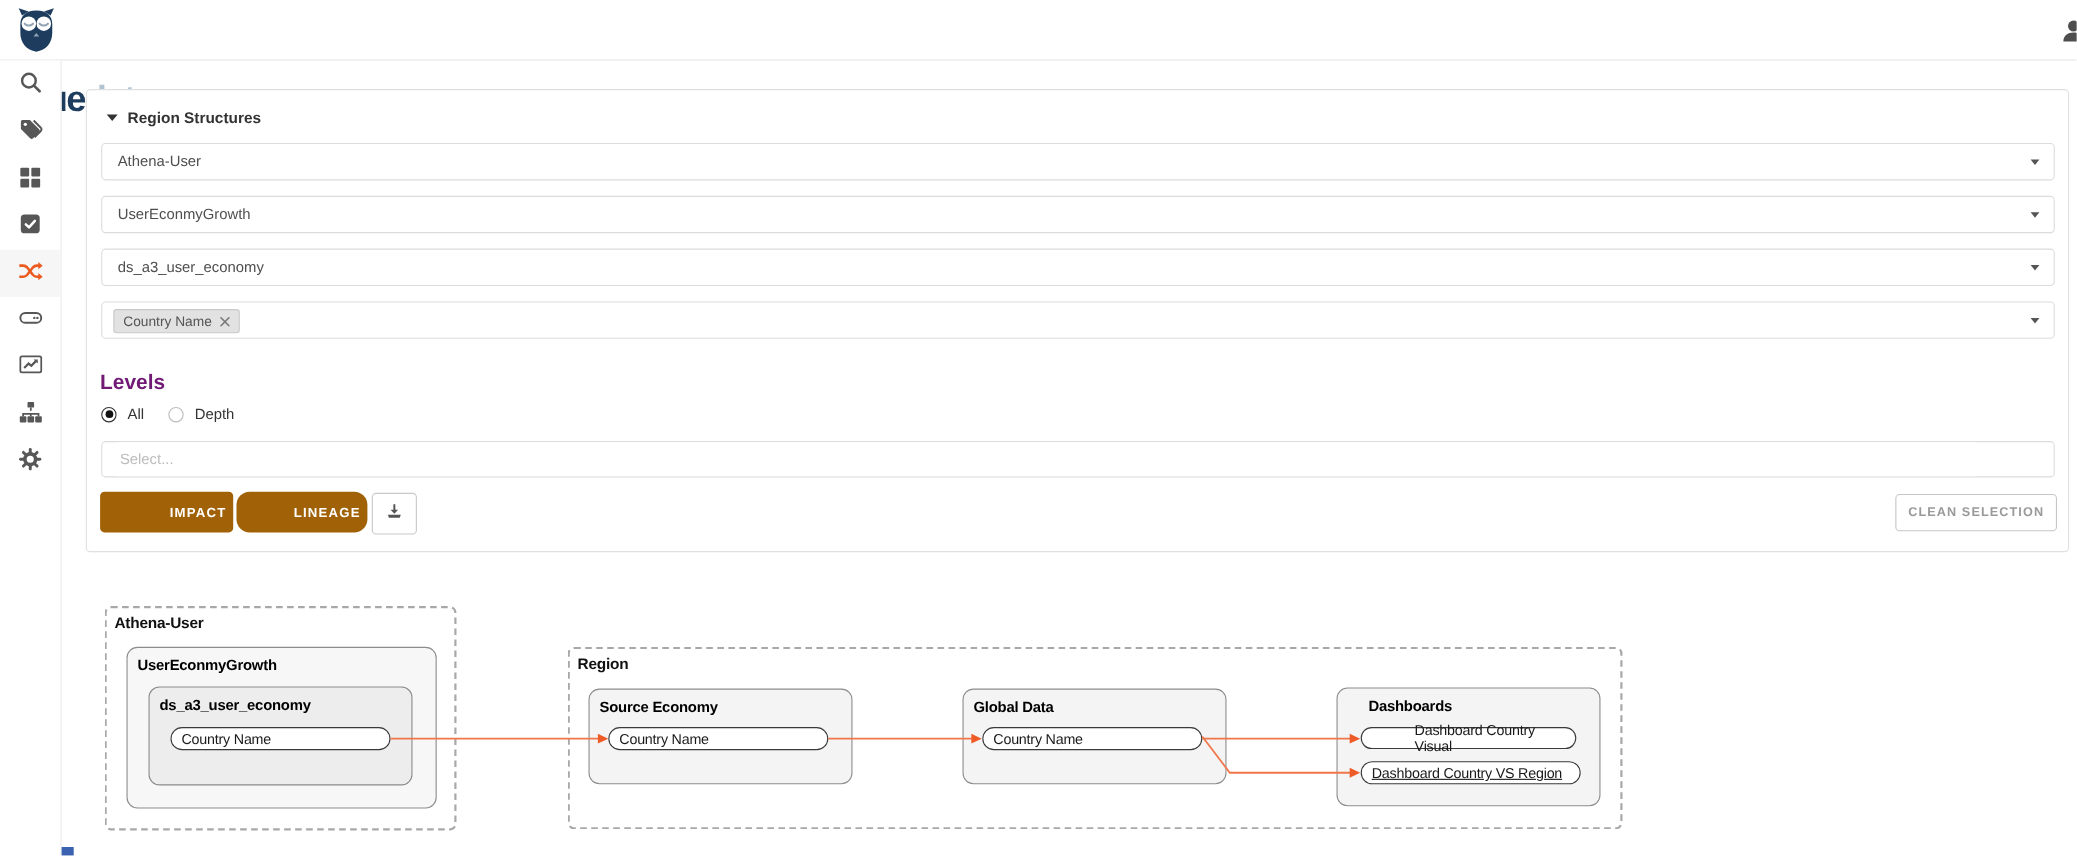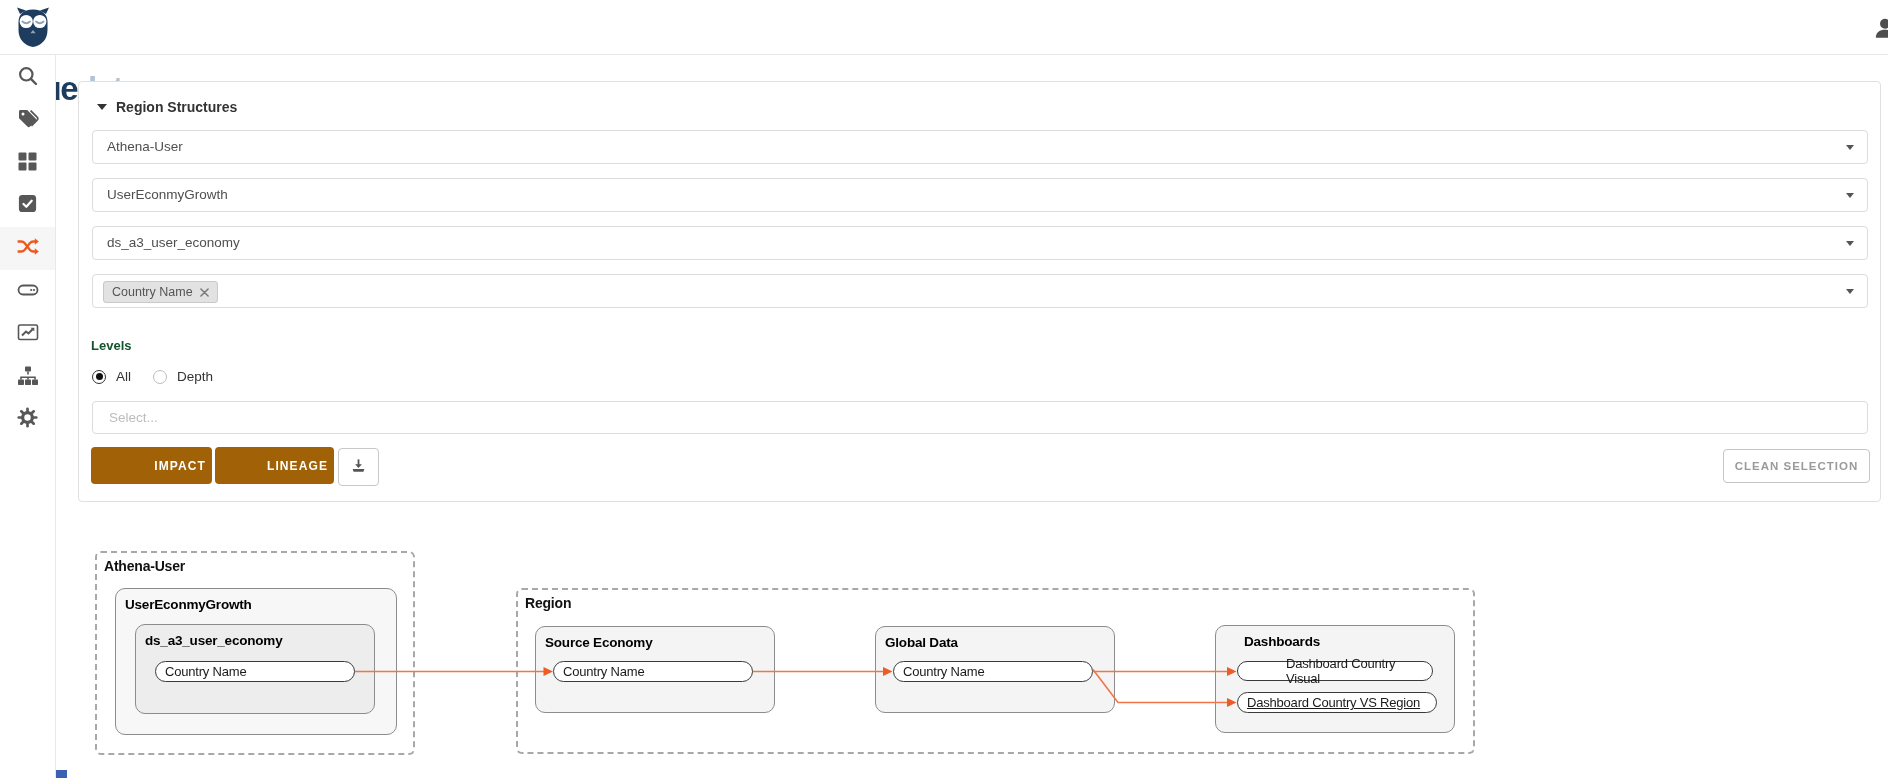--- a/index.html
+++ b/index.html
@@ -22,34 +22,34 @@
   
   .panel{position:absolute;left:78px;top:81px;width:1803px;height:421px;border:1px solid #e0e0e0;border-radius:4px;background:#fff;box-sizing:border-box;}
   .panel-heading{position:absolute;left:97px;top:99px;display:flex;align-items:center;gap:9px;cursor:pointer;}
   .caret-down{width:0;height:0;border-left:5px solid transparent;border-right:5px solid transparent;border-top:6px solid #333;}
   .panel-title{font-size:14px;font-weight:bold;color:#333;}
   .select-box{position:absolute;left:92px;width:1776px;height:34px;border:1px solid #dcdcdc;border-radius:4px;box-sizing:border-box;background:#fff;cursor:pointer;}
   .select-value{position:absolute;left:14px;top:0;line-height:32px;font-size:13.5px;color:#4f4f4f;}
   .select-caret{position:absolute;right:13px;top:14px;width:0;height:0;border-left:4.5px solid transparent;border-right:4.5px solid transparent;border-top:5.5px solid #555;}
   .tag{position:absolute;left:10px;top:6px;height:20px;background:#e2e2e2;border:1px solid #c9c9c9;border-radius:3px;display:inline-flex;align-items:center;gap:7px;padding:0 8px;font-size:12.5px;color:#555;}
   .tag-x{display:inline-flex;cursor:pointer;}
-  .levels-label{position:absolute;left:91px;top:338px;font-size:13px;font-weight:bold;color:#14532d;}
+  .levels-label{position:absolute;left:91px;top:338px;font-size:19px;font-weight:bold;color:#701a75;}
   .radio-row{position:absolute;left:92px;top:369px;display:flex;align-items:center;font-size:13.5px;color:#333;}
   .radio{width:14px;height:14px;border-radius:50%;box-sizing:border-box;position:relative;cursor:pointer;}
   .radio.checked{border:1.5px solid #333;}
   .radio.checked::after{content:"";position:absolute;left:2.5px;top:2.5px;width:7px;height:7px;border-radius:50%;background:#111;}
   .radio.unchecked{border:1.5px solid #bdbdbd;}
   .radio-label{margin-left:10px;cursor:pointer;}
   .radio-gap{width:22px;}
   .depth-select{position:absolute;left:92px;top:401px;width:1776px;height:33px;border:1px solid #dcdcdc;border-radius:4px;box-sizing:border-box;}
   .depth-select input{border:none;outline:none;width:95%;height:29px;margin-left:14px;font-size:13.5px;font-family:"Liberation Sans",sans-serif;color:#444;}
   .depth-select input::placeholder{color:#bcbcbc;}
   .btn-navy{position:absolute;top:447px;height:37px;background:#a16207;color:#fff;border:none;border-radius:4px;font-size:12px;font-weight:bold;letter-spacing:1.1px;font-family:"Liberation Sans",sans-serif;cursor:pointer;text-align:right;}
   .btn-impact{left:91px;width:121px;}
-  .btn-lineage{left:215px;width:119px;}
+  .btn-lineage{left:215px;width:119px;border-radius:12px;}
   .btn-download{position:absolute;left:338px;top:448px;width:39px;height:36px;background:#fff;border:1px solid #c8c8c8;border-radius:4px;display:flex;align-items:center;justify-content:center;cursor:pointer;}
   .btn-clean{position:absolute;left:1723px;top:449px;width:147px;height:34px;background:#fff;border:1px solid #c6c6c6;border-radius:4px;color:#9a9a9a;font-size:11.5px;font-weight:bold;letter-spacing:1px;font-family:"Liberation Sans",sans-serif;cursor:pointer;}
 
   
   .g-dashed{position:absolute;border:2px dashed #a8a8a8;border-radius:6px;background:#fff;box-sizing:border-box;}
   .g-sys-label{position:absolute;font-size:14px;font-weight:bold;color:#111;letter-spacing:-0.2px;}
   .g-box{position:absolute;border:1.5px solid #8c8c8c;border-radius:10px;box-sizing:border-box;cursor:pointer;}
   .g-box-label{position:absolute;font-size:13.5px;font-weight:bold;color:#000;letter-spacing:-0.2px;}
   .g-pill{position:absolute;background:#fff;border:1.7px solid #3a3a3a;border-radius:11px;box-sizing:border-box;display:flex;align-items:center;padding-left:9px;font-size:13px;color:#1a1a1a;letter-spacing:-0.2px;cursor:pointer;}
   .edges-svg{position:absolute;left:0;top:0;width:1888px;height:778px;pointer-events:none;z-index:6;}

